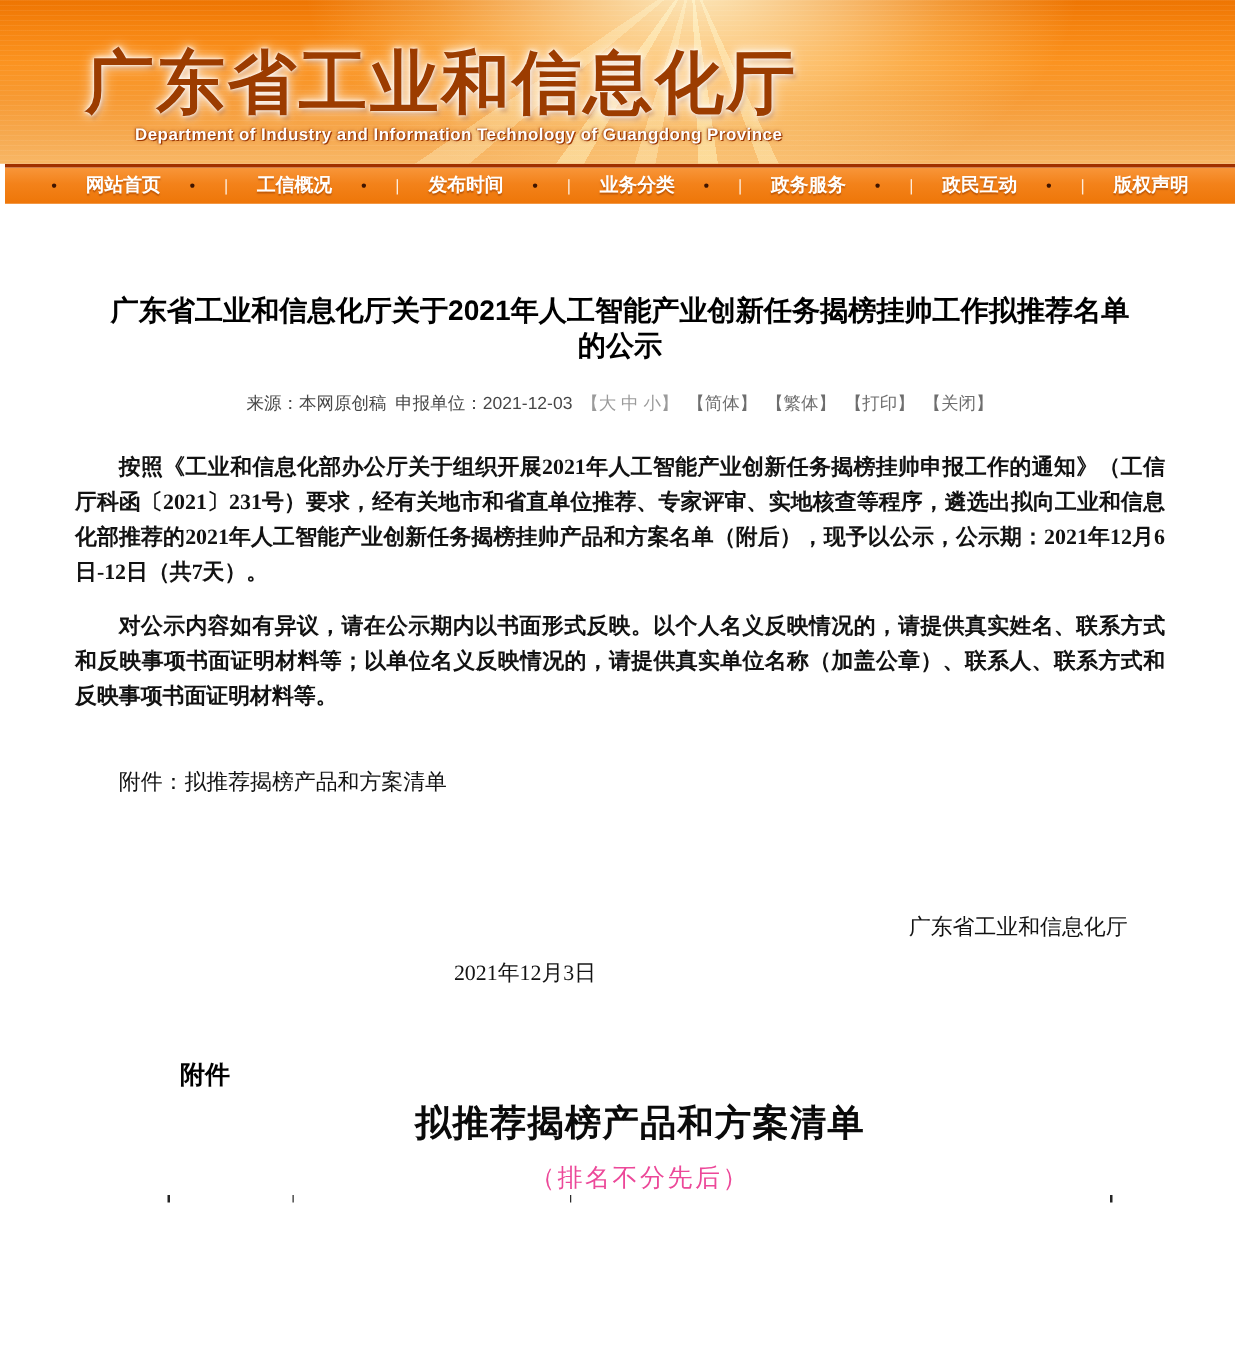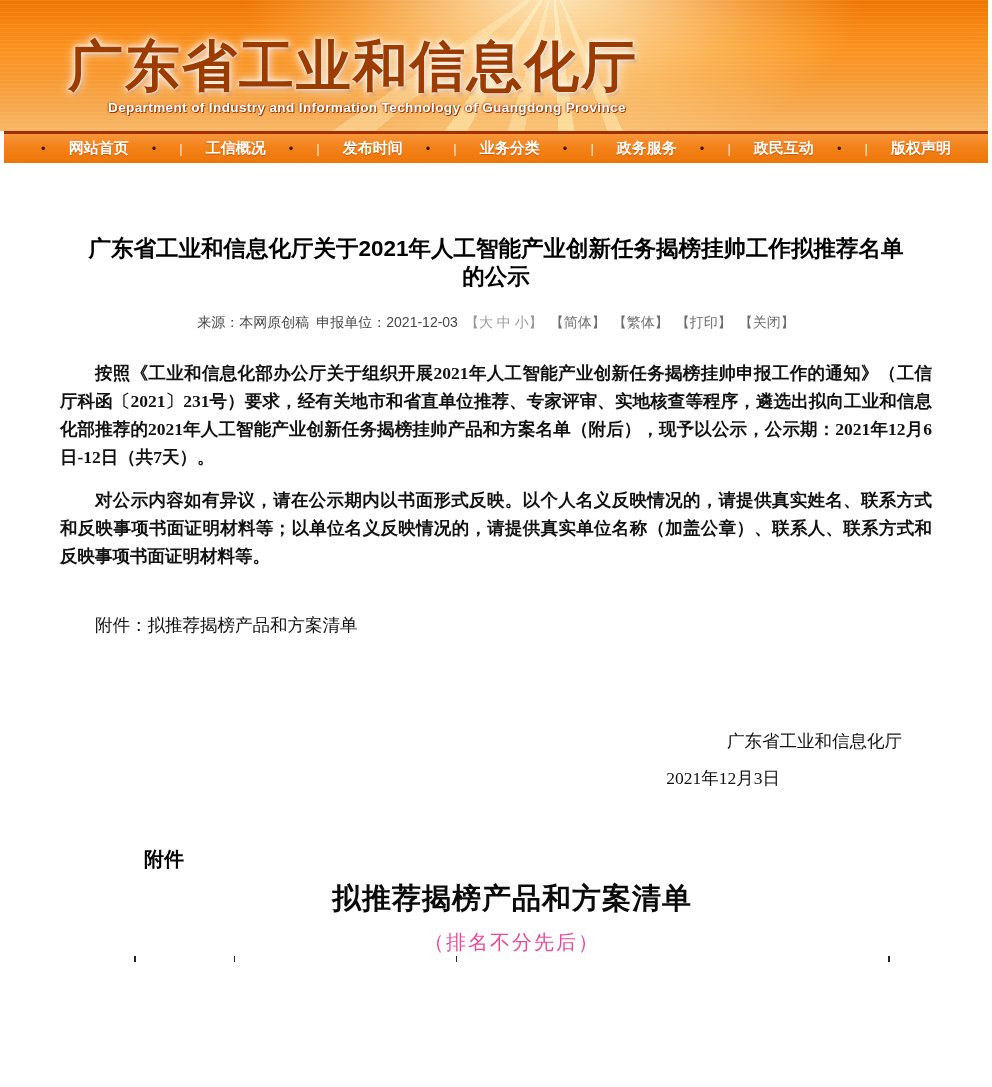--- a/index.html
+++ b/index.html
@@ -88,21 +88,21 @@
   .attach-line {
     margin-top:43px; text-indent:2em;
     font-family:"Liberation Serif","DejaVu Serif",serif;
     font-size:17.5px; color:#121212; cursor:pointer;
   }
   .sign-name {
     margin-top:92px; text-align:right; padding-right:30px;
     font-family:"Liberation Serif","DejaVu Serif",serif; font-size:17.5px; color:#121212;
   }
   .sign-date {
-    margin-top:13px; text-align:right; padding-right:152px;
+    margin-top:13px; text-align:center; padding-right:152px;
     font-family:"Liberation Serif","DejaVu Serif",serif; font-size:17.5px; color:#121212;
   }
 
   
   .attach-doc { width:756px; margin:56px 0 0 134px; }
   .attach-doc .doc-label { font-size:20px; font-weight:bold; color:#000; padding-left:10px; }
   .attach-doc .doc-title {
     margin-top:6px; text-align:center;
     font-family:"Liberation Serif","DejaVu Serif",serif;
     font-size:29px; font-weight:bold; color:#0a0a0a; letter-spacing:1px;

